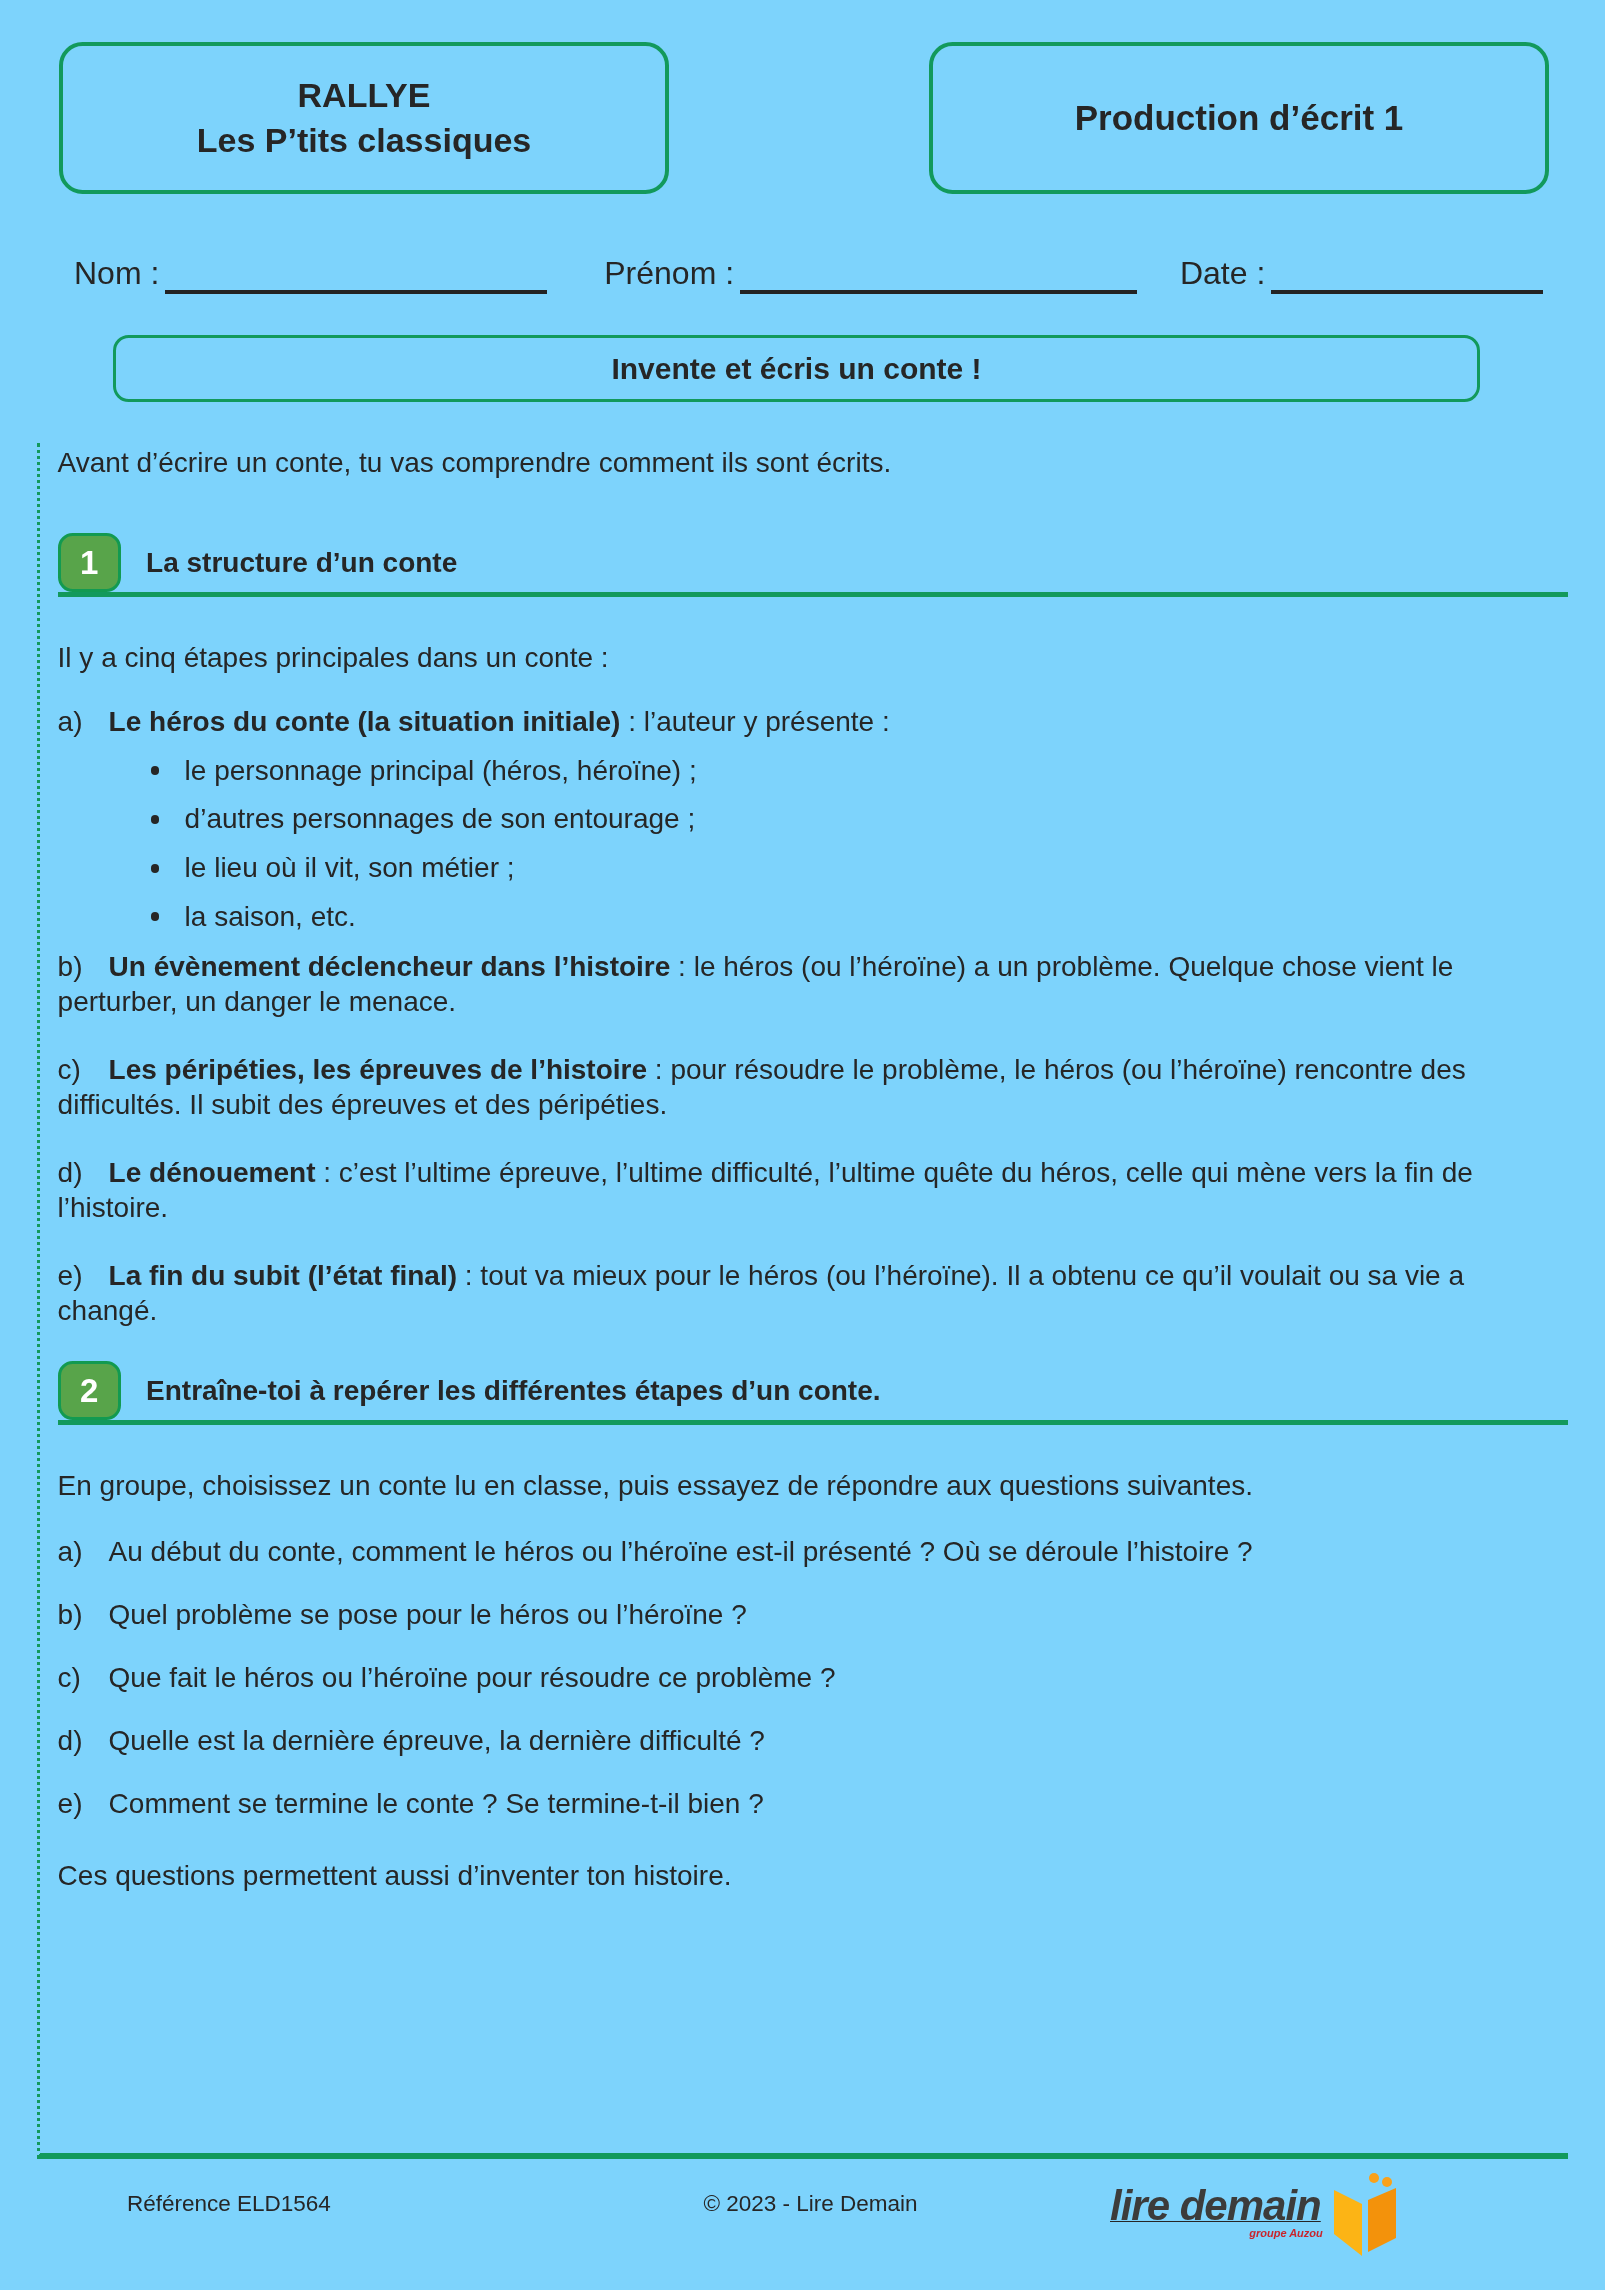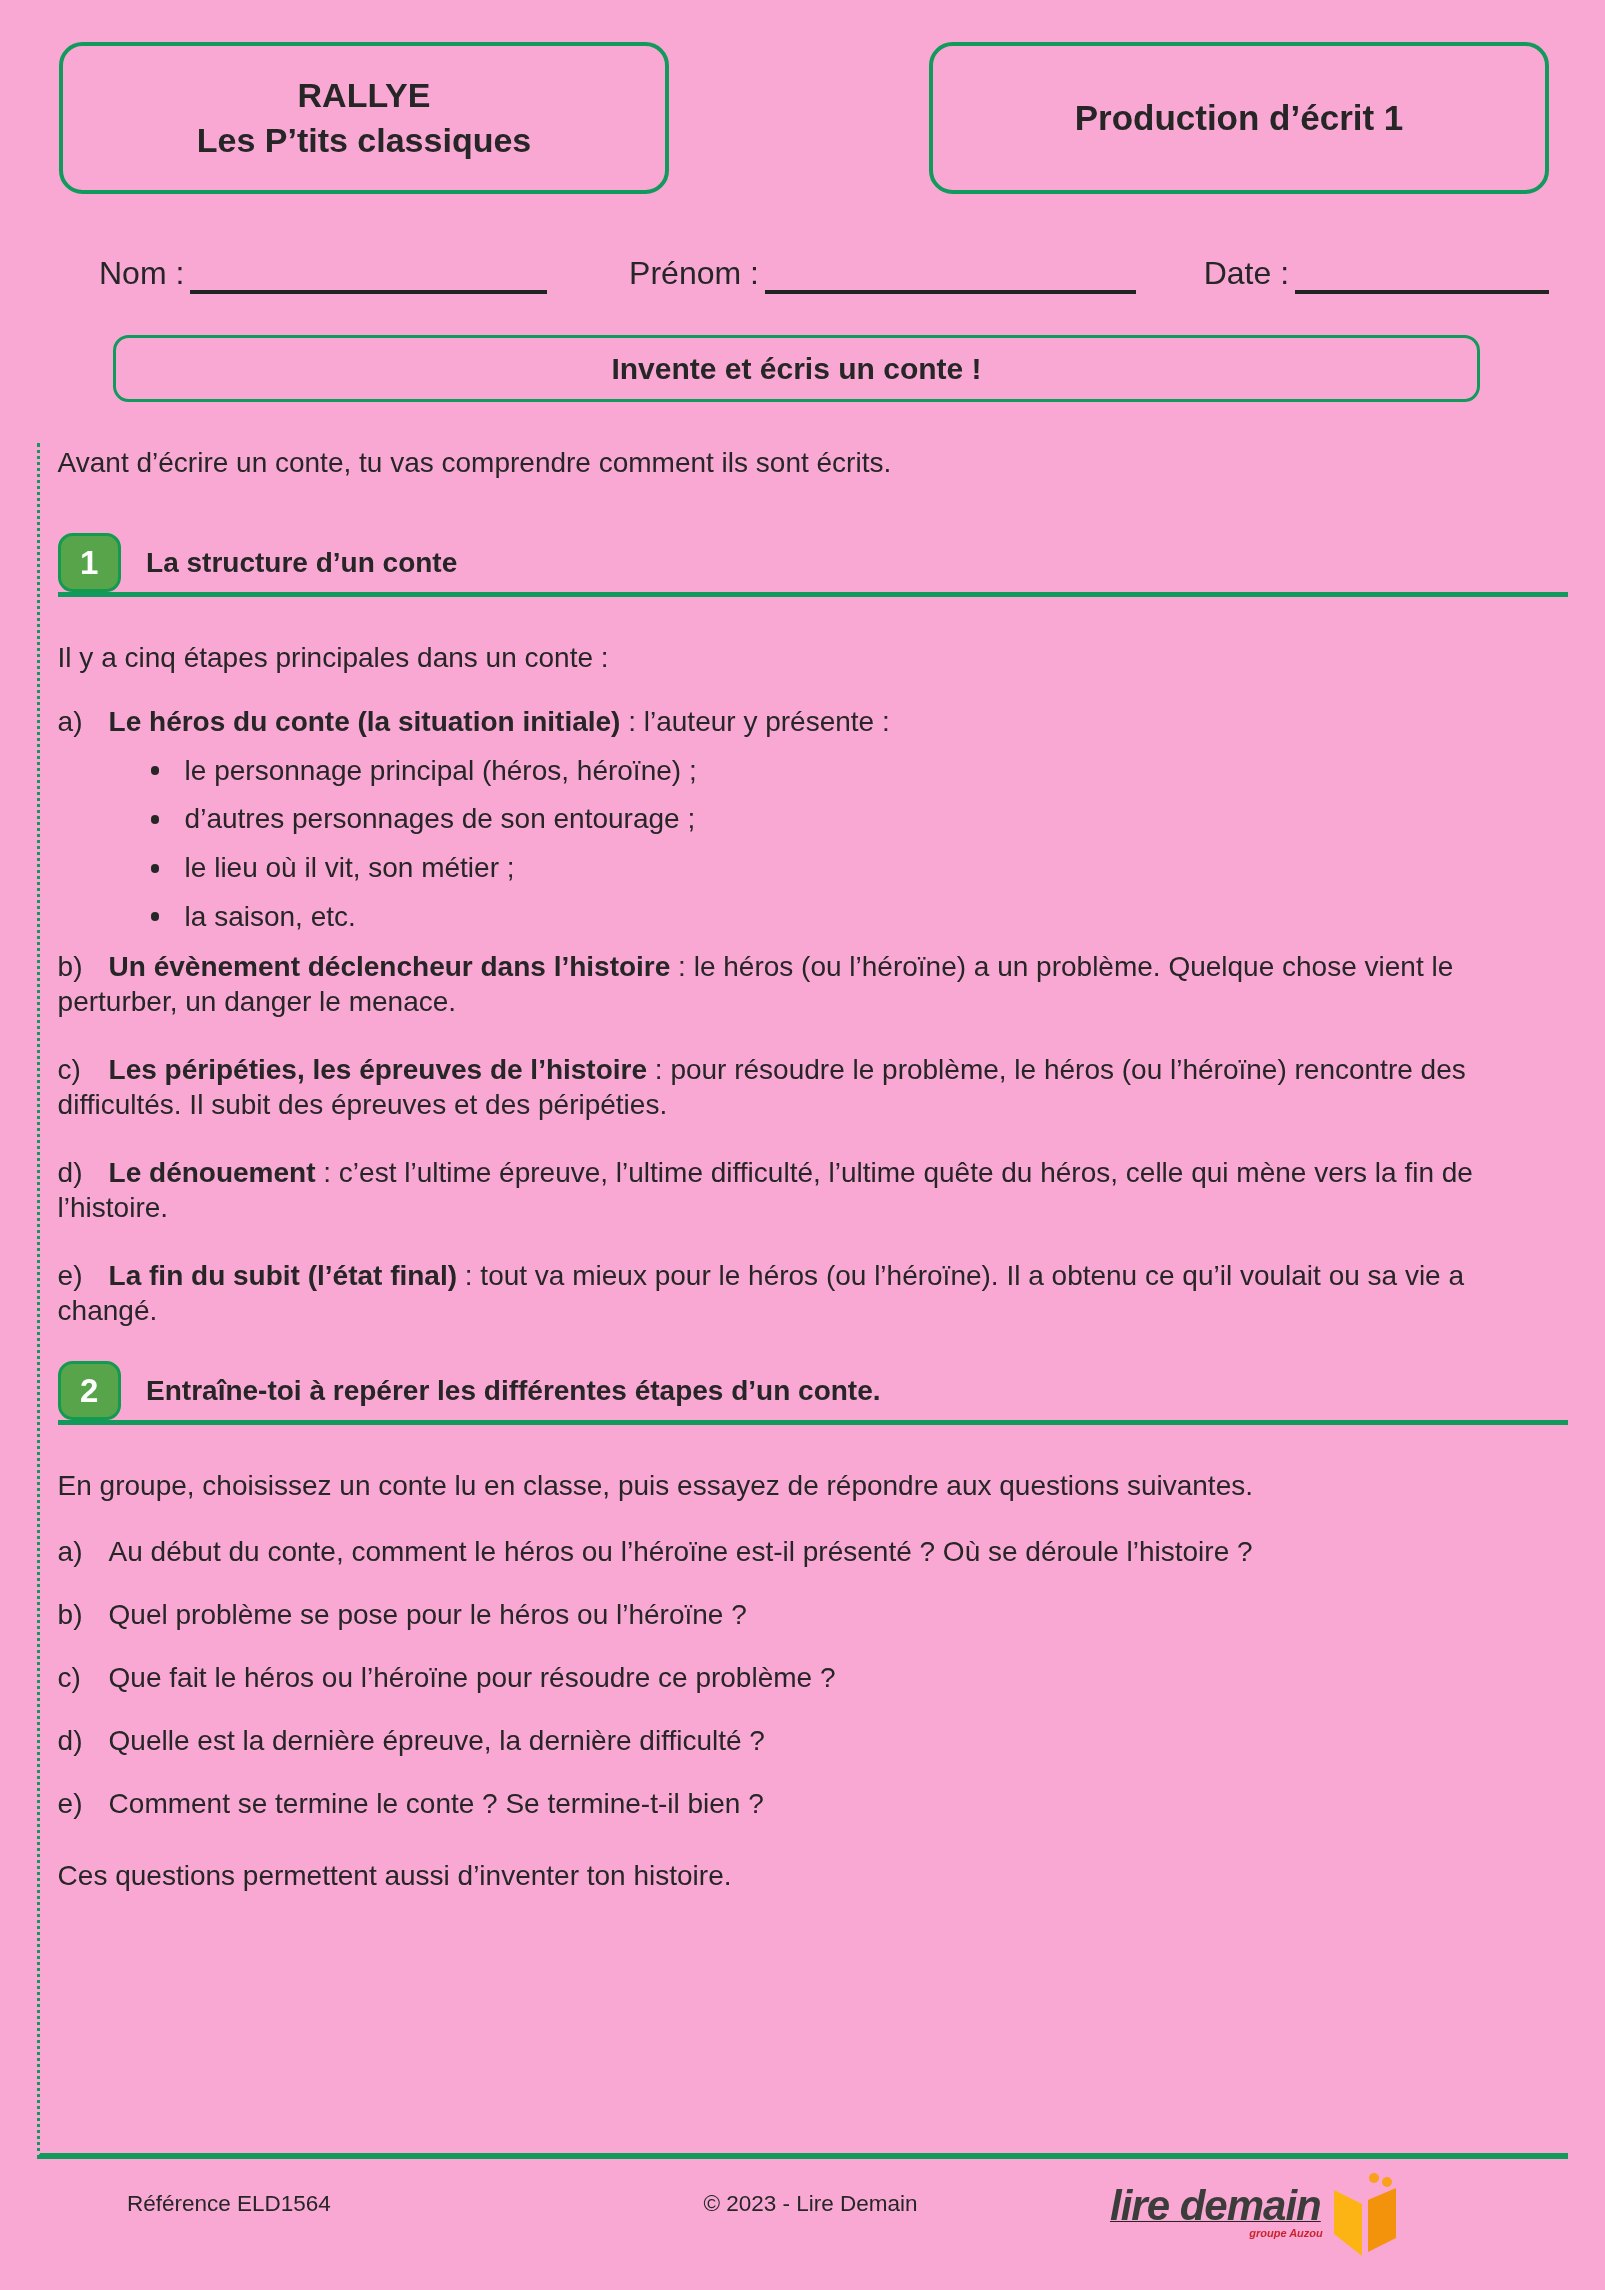--- a/index.html
+++ b/index.html
@@ -10,42 +10,42 @@
     --logo-orange-light:#fcb415;
     --logo-orange-dark:#f3920b;
     --logo-red:#c8252c;
     --logo-gray:#3c3c3b;
   }
   html,body{margin:0;padding:0;background:#ffffff;}
   .page{
     position:relative;
     width:1605px;height:2291px;
     margin:0 auto;
-    background:#f9a8d4;
+    background:#7dd3fc;
     font-family:"Liberation Sans","DejaVu Sans",sans-serif;
     color:var(--text);
     overflow:hidden;
   }
 
   
   .header-row{position:absolute;top:42px;left:59px;width:1490px;display:flex;justify-content:space-between;}
   .hbox{
     box-sizing:border-box;
     border:4.9px solid var(--green);
     border-radius:23.5px;
     height:152px;
     display:flex;flex-direction:column;align-items:center;justify-content:center;
     font-weight:bold;font-size:34px;line-height:1.32;text-align:center;
   }
   .hbox-left{width:610px;}
   .hbox-right{width:620px;font-size:35px;}
 
   
   .identity{position:absolute;top:255px;left:74px;width:1475px;display:flex;align-items:flex-end;font-size:32px;}
-  .id-label{white-space:nowrap;padding-bottom:2px;margin-left:25px;}
+  .id-label{white-space:nowrap;padding-bottom:2px;}
   .id-line{border-bottom:4.9px solid #232323;height:35px;display:inline-block;}
   .line-nom{width:382px;margin-right:57px;}
   .line-prenom{width:397px;margin-right:43px;}
   .line-date{width:272px;}
   .identity .id-label{margin-right:5.9px;}
 
   
   .title-box{
     position:absolute;top:335px;left:113px;width:1367px;height:67px;
     box-sizing:border-box;border:3.9px solid var(--green);border-radius:15.7px;

